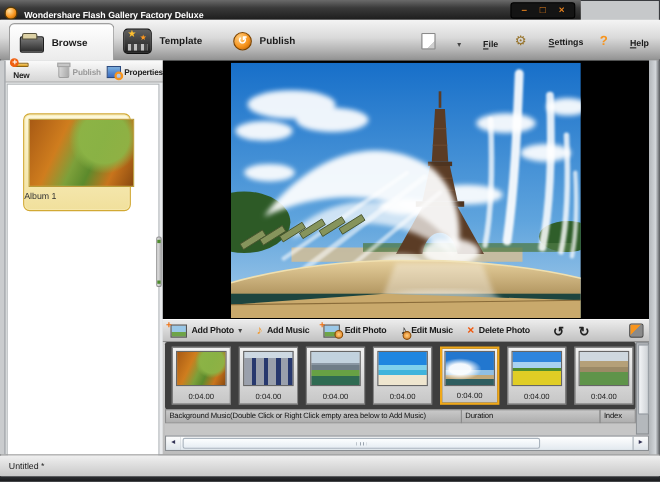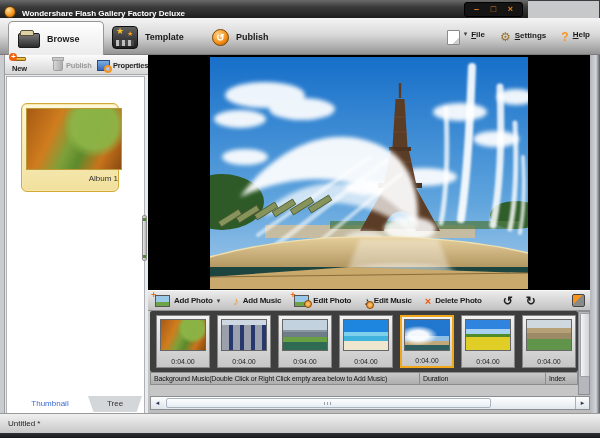--- a/index.html
+++ b/index.html
@@ -19,21 +19,21 @@
   
   .tabstrip{position:absolute;left:0;top:18px;width:600px;height:37px;
     background:linear-gradient(180deg,#f4f4f4 0,#dadada 45%,#b6b6b6 75%,#949494 100%);
     border-bottom:1px solid #7c7c7c;box-sizing:border-box;}
   .tab-browse{position:absolute;left:8px;top:3px;width:96px;height:34px;
     background:linear-gradient(180deg,#ffffff,#ebebeb);border:1px solid #979797;border-bottom:none;
     border-radius:5px 5px 0 0;display:flex;align-items:center;gap:7px;padding-left:9px;box-sizing:border-box;}
   .tab-label{font-size:9px;font-weight:bold;color:#1a1a1a;}
   .tabbtn{position:absolute;top:5px;height:28px;display:flex;align-items:center;gap:7px;}
   .menu-right{position:absolute;right:10px;top:5px;height:28px;display:flex;align-items:center;gap:15px;}
-  .menu-item{display:flex;align-items:flex-start;gap:4px;}
+  .menu-item{display:flex;align-items:flex-end;gap:20px;}
   .menu-label{font-size:8px;font-weight:bold;color:#1a1a1a;}
   .mnemonic::first-letter{text-decoration:underline;}
   
   .folder-icon{width:20px;height:13px;background:linear-gradient(#7a7a7a,#2c2c2c);border:1px solid #1c1c1c;
     border-radius:2px;position:relative;margin-top:3px;}
   .folder-icon::before{content:"";position:absolute;left:1px;top:-4px;width:12px;height:4px;
     background:#ddd2a6;border:1px solid #55503a;border-radius:2px 2px 0 0;}
   .template-icon{width:24px;height:21px;background:linear-gradient(#606060,#1e1e1e);border:1px solid #101010;
     border-radius:4px;position:relative;overflow:hidden;}
   .template-icon .st1{position:absolute;top:-1px;left:3px;color:#ffc030;font-size:9px;}
@@ -63,21 +63,21 @@
     border:1px solid #7e7e7e;border-radius:1px 1px 2px 2px;position:relative;opacity:.65;}
   .trash-icon::before{content:"";position:absolute;top:-3px;left:-2px;right:-2px;height:2px;
     background:#b0b0b0;border:1px solid #7e7e7e;}
   .props-icon{width:11px;height:9px;background:linear-gradient(#7ab0e0,#3a6ac0);border:1px solid #2a4a80;position:relative;}
   .props-icon::after{content:"";position:absolute;right:-3px;bottom:-3px;width:4px;height:4px;
     border:2px solid #f7941d;border-radius:50%;background:rgba(255,255,255,.6);}
   .albumlist{position:absolute;left:2px;top:21px;width:139px;height:374px;background:#ffffff;
     border:1px solid #aeb2b6;box-sizing:border-box;height:352px;}
   .album-card{position:absolute;left:14px;top:26px;width:98px;height:89px;border:1px solid #d2a934;
     border-radius:6px;background:linear-gradient(#fdf8da,#f1e09c);box-shadow:inset 0 0 0 1px #f6e8ae;
-    box-sizing:border-box;text-align:right;}
+    box-sizing:border-box;text-align:left;}
   .album-img{position:absolute;left:4px;top:4px;width:96px;height:62px;border:1px solid #b99a36;box-sizing:border-box;}
   .album-name{position:absolute;left:0;right:0;top:70px;font-size:8px;color:#333;}
   .splitter{position:absolute;left:138px;top:160px;width:5px;height:46px;background:linear-gradient(90deg,#e6e6e6,#b4b4b4);
     border:1px solid #8e8e8e;border-radius:2px;box-sizing:border-box;}
   .splitter::before,.splitter::after{content:"";position:absolute;left:0px;width:3px;height:3px;background:#4f8a2e;}
   .splitter::before{top:2px;} .splitter::after{bottom:2px;}
   .bottomtabs{position:absolute;left:4px;top:341px;height:17px;display:flex;}
   .btab{height:16px;line-height:15px;text-align:center;font-size:8px;clip-path:polygon(0 0,100% 0,90% 100%,10% 100%);}
   .btab.thumb{width:84px;background:#ffffff;color:#3a6ad4;}
   .btab.tree{width:54px;background:#d4d7da;color:#333;margin-left:-4px;}
@@ -216,24 +216,20 @@
         <span class="ltb-label">Properties</span>
       </div>
     </div>
     <div class="albumlist">
       <div class="album-card">
         <div class="album-img scene-autumn"></div>
         <div class="album-name">Album 1</div>
       </div>
     </div>
     <div class="splitter"></div>
-    <div class="bottomtabs">
-      <div class="btab thumb">Thumbnail</div>
-      <div class="btab tree">Tree</div>
-    </div>
   </div>
 
   <div class="preview">
     <svg class="photo" viewBox="0 0 318 232" preserveAspectRatio="none">
       <defs>
         <linearGradient id="sky" x1="0" y1="0" x2="0" y2="1">
           <stop offset="0" stop-color="#176fc9"></stop>
             <stop offset=".62" stop-color="#5fa4dd"></stop>
             <stop offset="1" stop-color="#a9cdea"></stop>
         </linearGradient>

